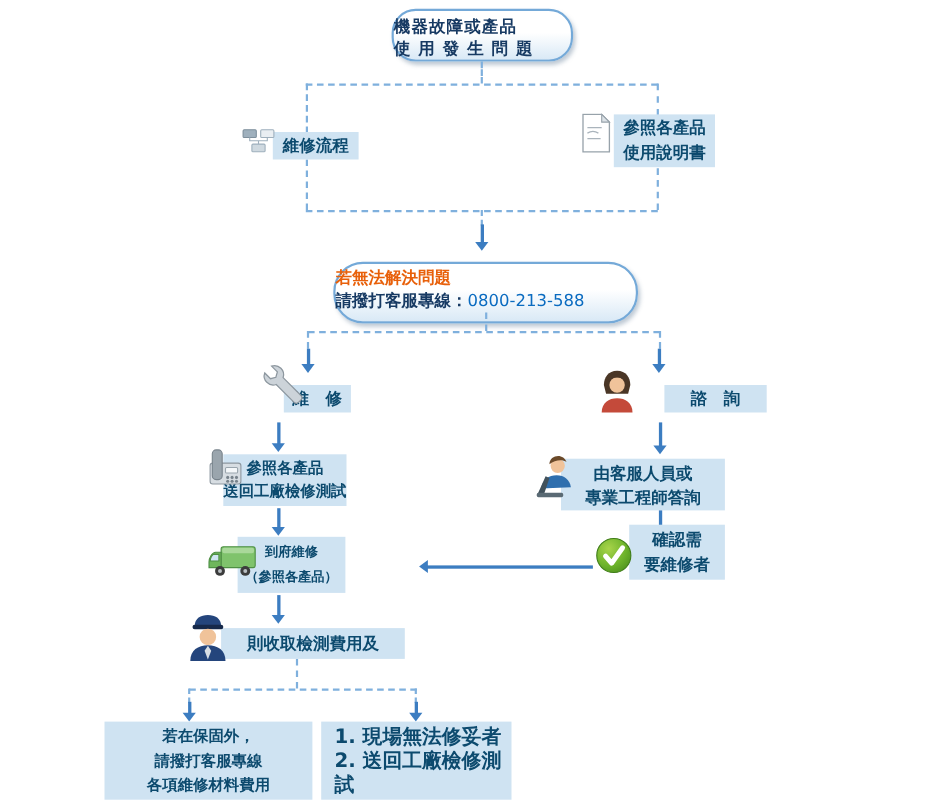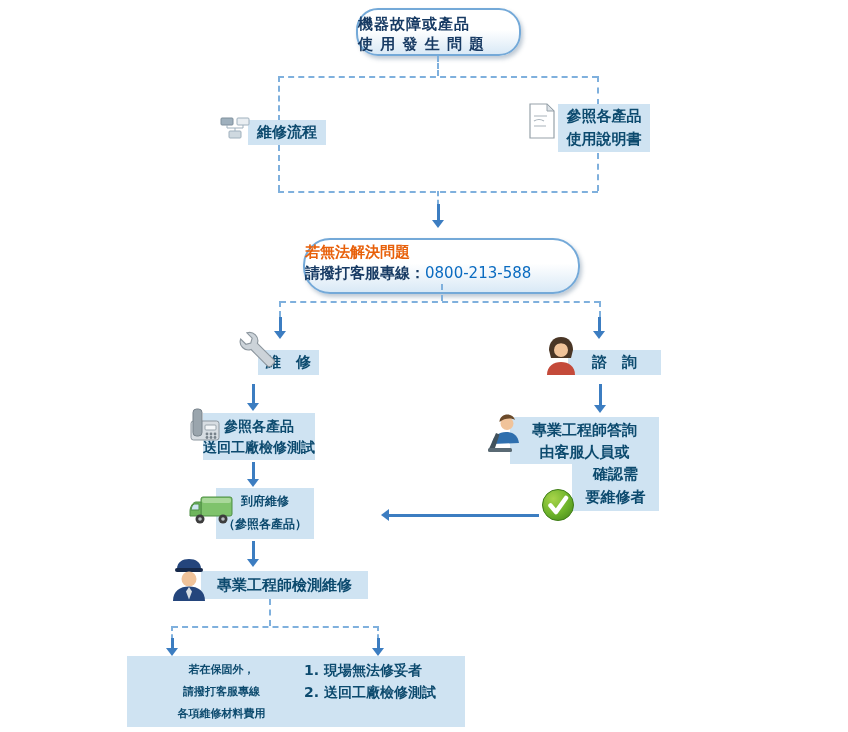--- a/index.html
+++ b/index.html
@@ -113,21 +113,21 @@
   <div class="lbl" style="left:258px; top:350px; padding:3px 8px; font-size:15px;">維　修</div>
 
   <span class="icon" style="left:544px; top:336px;">
     <svg viewBox="0 0 34 40" width="34" height="40">
       <path d="M17 1 C9 1 5 7 5 14 l2 8 h20 l2-8 C29 7 25 1 17 1z" fill="#4a3626"></path>
       <circle cx="17" cy="14" r="7" fill="#f0c39a"></circle>
       <path d="M9.5 11 c2-5 13-5 15 0 l1-3 c-2.5-5 -14.5-5 -17 0z" fill="#4a3626"></path>
       <path d="M3 39 c0-9 6.5-13 14-13 s14 4 14 13z" fill="#c44a3a"></path>
     </svg>
   </span>
-  <div class="lbl" style="left:568px; top:350px; padding:3px 24px; font-size:15px;">諮　詢</div>
+  <div class="lbl" style="left:604px; top:350px; padding:3px 24px; font-size:15px;">諮　詢</div>
 
   <div class="varrow" style="left:247px; top:384px; height:27px;">
       <i class="stem"></i>
       <i class="head"></i>
     </div>
   <div class="varrow" style="left:594px; top:384px; height:29px;">
       <i class="stem"></i>
       <i class="head"></i>
     </div>
 
@@ -154,22 +154,22 @@
   <span class="icon" style="left:485px; top:413px;">
     <svg viewBox="0 0 40 42" width="40" height="42">
       <circle cx="22" cy="10.5" r="6.5" fill="#f0c39a"></circle>
       <path d="M14.5 9 c0-5 4-7.5 8-7.5 3 0 6.5 2 7.5 5.5 -3.5-2.5 -10.5-2 -15.5 2z" fill="#6b4a2a"></path>
       <path d="M7 31 c1-8 7-12 14-12 7 0 12 4 13 11z" fill="#2f6fae"></path>
       <path d="M3 38 L11 20 l3.5 1.5 L9 38z" fill="#42525c"></path>
       <rect x="3" y="35" width="24" height="4" rx="1.5" fill="#5a6a74"></rect>
     </svg>
   </span>
   <div class="lbl" style="left:510px; top:417px; width:149px; height:47px; font-size:15px; line-height:22px; padding-top:2px;">
+    <div>由客服人員或</div>
     <div>專業工程師答詢</div>
-    <div>由客服人員或</div>
   </div>
 
   <div class="varrow" style="left:247px; top:462px; height:25px;">
       <i class="stem"></i>
       <i class="head"></i>
     </div>
   <div class="varrow" style="left:594px; top:464px; height:25px;">
       <i class="stem"></i>
       <i class="head"></i>
     </div>
@@ -197,21 +197,21 @@
         <radialGradient id="gchk" cx="35%" cy="30%" r="85%">
           <stop offset="0%" stop-color="#a8d44a"></stop>
           <stop offset="60%" stop-color="#6cb22a"></stop>
           <stop offset="100%" stop-color="#4a8c1c"></stop>
         </radialGradient>
       </defs>
       <circle cx="18" cy="18" r="15.5" fill="url(#gchk)" stroke="#3f7d18"></circle>
       <path d="M10.5 18.5 l5.5 6.5 L26 11" fill="none" stroke="#ffffff" stroke-width="4.5" stroke-linecap="round" stroke-linejoin="round"></path>
     </svg>
   </span>
-  <div class="lbl" style="left:572px; top:461px; width:87px; height:50px; font-size:15px; line-height:23px; padding-top:2px;">
+  <div class="lbl" style="left:572px; top:477px; width:87px; height:50px; font-size:15px; line-height:23px; padding-top:2px;">
     <div>確認需</div>
     <div>要維修者</div>
   </div>
 
   <div class="harrow" style="left:381px; top:509px; width:158px;">
       <i class="stem"></i>
       <i class="head"></i>
     </div>
 
   <div class="varrow" style="left:247px; top:541px; height:26px;">
@@ -221,39 +221,39 @@
 
   <span class="icon" style="left:170px; top:556px;">
     <svg viewBox="0 0 38 46" width="38" height="46">
       <path d="M7 13 c0-7 5.5-10 12-10 s12 3 12 10z" fill="#24457c"></path>
       <rect x="5" y="12" width="28" height="4" rx="2" fill="#16294a"></rect>
       <circle cx="19" cy="23" r="7.5" fill="#f0c39a"></circle>
       <path d="M3 45 c0-10 7-14.5 16-14.5 s16 4.5 16 14.5z" fill="#24457c"></path>
       <path d="M19 31 l3 4.5 -3 8 -3-8z" fill="#d8dee4"></path>
     </svg>
   </span>
-  <div class="lbl" style="left:201px; top:571px; width:167px; height:28px; font-size:15px; line-height:28px;">專業工程師檢測維修</div>
+  <div class="lbl" style="left:201px; top:571px; width:167px; height:28px; font-size:15px; line-height:28px;">則收取檢測費用及</div>
 
   <div class="dash-v" style="left:269px; top:599px; height:27px;"></div>
   <div class="dash-h" style="left:172px; top:626px; width:207px;"></div>
   <div class="dash-v" style="left:171px; top:626px; height:13px;"></div>
   <div class="dash-v" style="left:377px; top:626px; height:13px;"></div>
   <div class="varrow" style="left:166px; top:638px; height:18px;">
       <i class="stem"></i>
       <i class="head"></i>
     </div>
   <div class="varrow" style="left:372px; top:638px; height:18px;">
       <i class="stem"></i>
       <i class="head"></i>
     </div>
 
-  <div class="lbl" style="left:95px; top:656px; width:189px; height:71px; font-size:11px; line-height:22px; padding-top:3px;margin-left:32px;">
+  <div class="lbl" style="left:95px; top:656px; width:189px; height:71px; font-size:14px; line-height:22px; padding-top:3px;">
     <div>若在保固外，</div>
     <div>請撥打客服專線</div>
     <div>各項維修材料費用</div>
   </div>
 
-  <div class="lbl" style="left:292px; top:656px; width:173px; height:71px; font-size:14px; line-height:22px; padding:3px 0 0 12px; text-align:left;">
+  <div class="lbl" style="left:292px; top:656px; width:173px; height:71px; font-size:18px; line-height:22px; padding:3px 0 0 12px; text-align:left;">
     <div>1. 現場無法修妥者</div>
     <div>2. 送回工廠檢修測試</div>
   </div>
 
 </div>
 
 </body></html>

